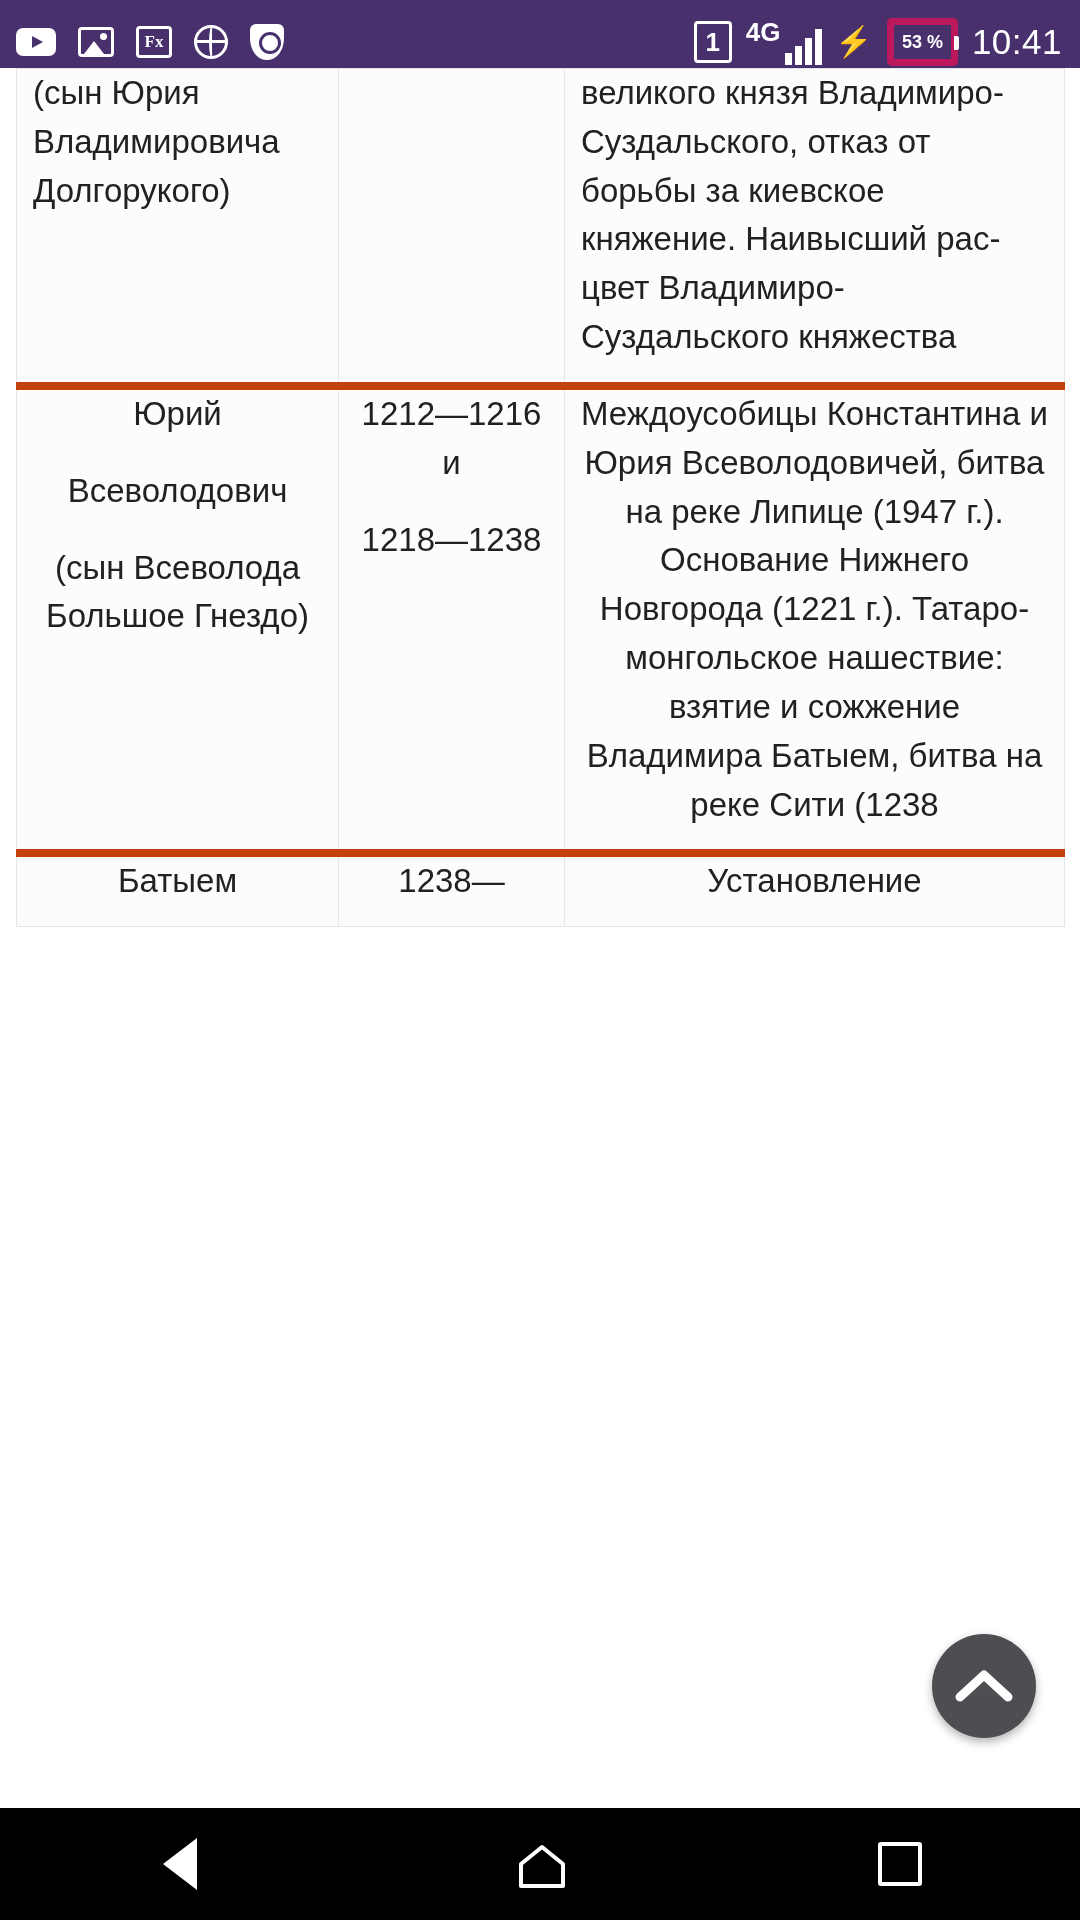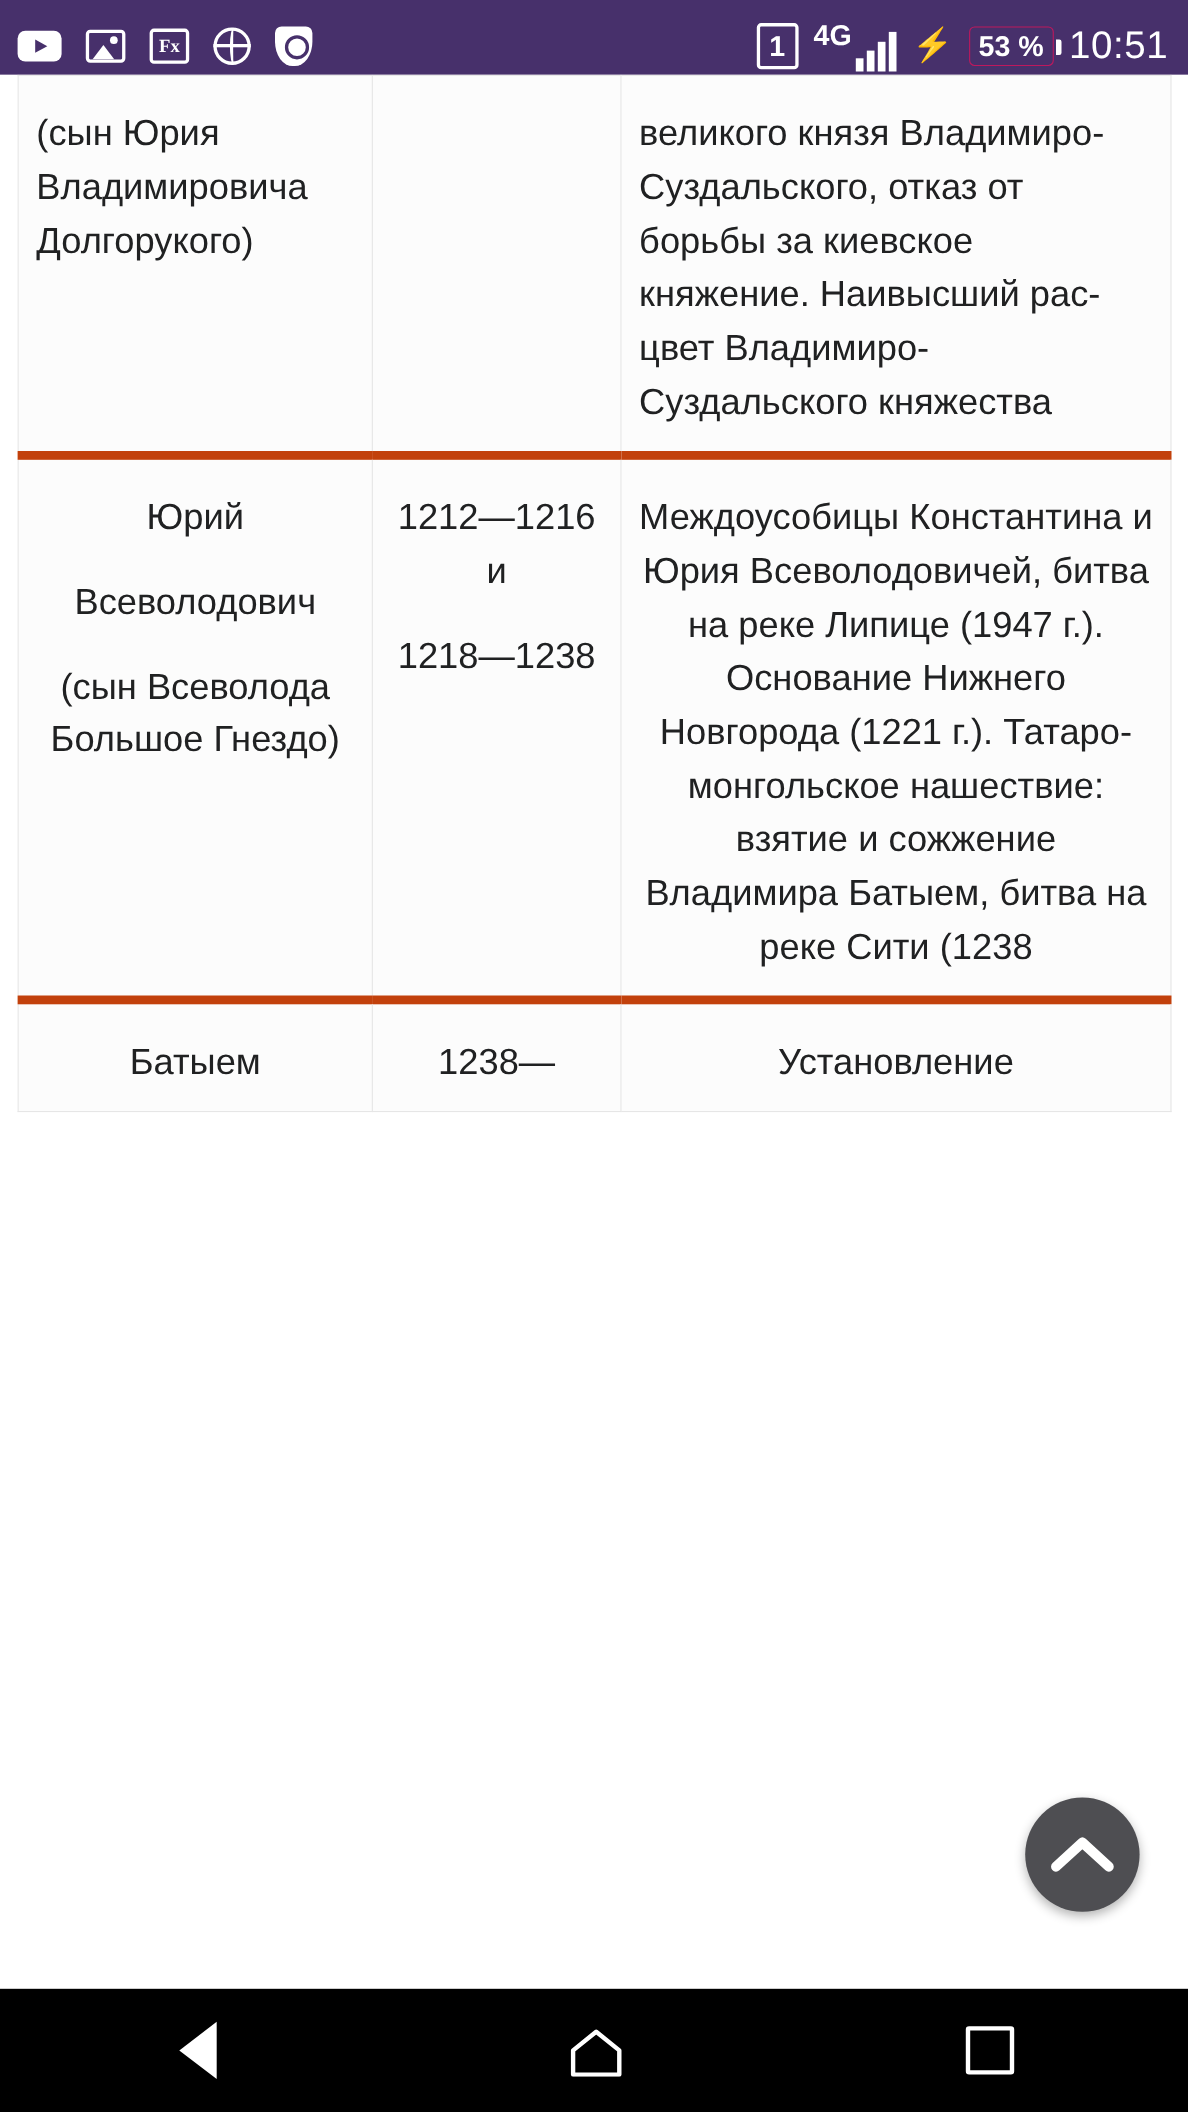--- a/index.html
+++ b/index.html
@@ -56,22 +56,22 @@
   .net-group { display: flex; align-items: flex-end; gap: 4px; }
   .net-label { font-size: 26px; font-weight: bold; line-height: 1; margin-bottom: 20px; }
   .bars { display: flex; align-items: flex-end; gap: 3px; height: 38px; }
   .bars i { display: block; width: 7px; background: #ffffff; }
   .bars i:nth-child(1) { height: 12px; }
   .bars i:nth-child(2) { height: 19px; }
   .bars i:nth-child(3) { height: 27px; }
   .bars i:nth-child(4) { height: 36px; }
   .bolt { font-size: 30px; line-height: 1; }
   .battery {
-    border: 1px solid #be185d; border-radius: 5px; padding: 2px 8px;
-    font-size: 26px; font-weight: bold; line-height: 30px; position: relative;
+    border: 7px solid #be185d; border-radius: 5px; padding: 2px 8px;
+    font-size: 18px; font-weight: bold; line-height: 30px; position: relative;
   }
   .battery::after { content: ""; position: absolute; right: -8px; top: 11px; width: 5px; height: 14px; background: #fff; border-radius: 0 2px 2px 0; }
   .clock { font-size: 35px; font-weight: normal; letter-spacing: 0.5px; }
 
   
   .content {
     position: absolute; top: 68px; left: 0;
     width: 1080px; height: 1740px;
     background: #ffffff;
     overflow: hidden;
@@ -82,21 +82,21 @@
     border-collapse: collapse;
     table-layout: fixed;
     margin-left: 16px;
     font-size: 33px;
     line-height: 1.48;
     color: #202122;
   }
   table.wiki td {
     border: 1px solid #e6e6e6;
     vertical-align: top;
-    padding: 28px 16px 20px 16px;
+    padding: 0 16px 20px 16px;
     background: #fcfcfc;
   }
   table.wiki tr.row-sep td { border-top: 8px solid #c2410c; text-align: center; }
   col.c1 { width: 322px; }
   col.c2 { width: 226px; }
   col.c3 { width: 500px; }
 
   td p { margin: 0 0 28px 0; }
   td p:last-child { margin-bottom: 0; }
 
@@ -154,21 +154,21 @@
         <span class="net-label">4G</span>
         <span class="bars">
             <i></i>
             <i></i>
             <i></i>
             <i></i>
           </span>
       </span>
       <span class="bolt">⚡</span>
       <span class="battery">53 %</span>
-      <span class="clock">10:51</span>
+      <span class="clock">10:41</span>
     </div>
   </div>
 
   <div class="content">
     <table class="wiki">
       <colgroup>
           <col class="c1">
           <col class="c2">
           <col class="c3">
         </colgroup>

